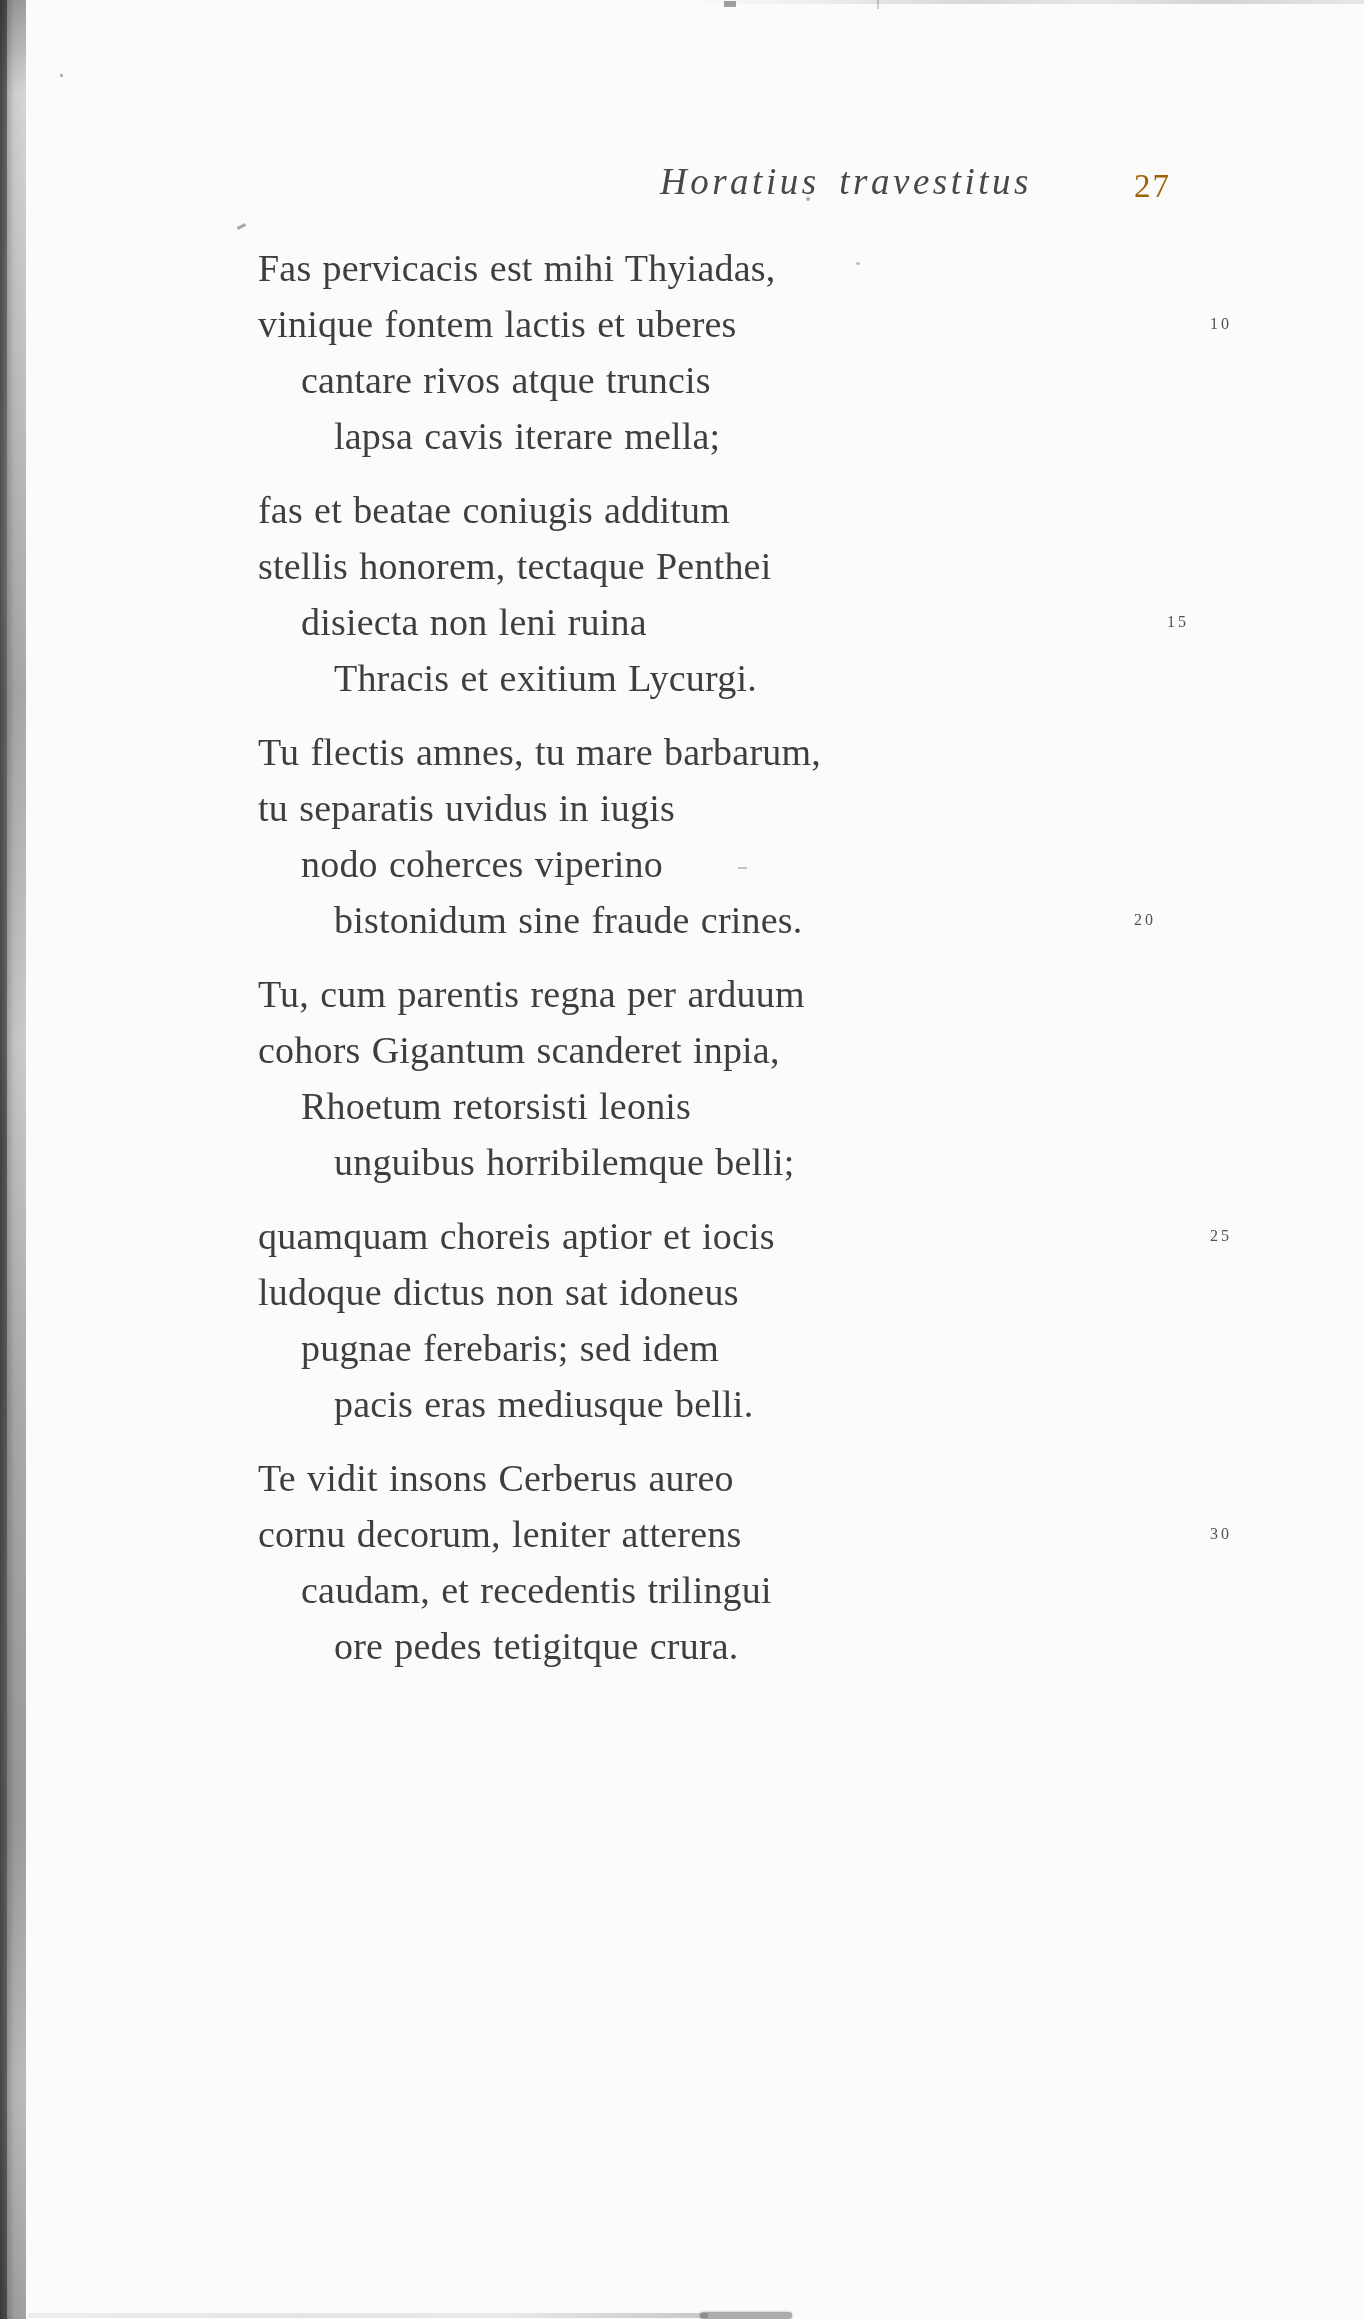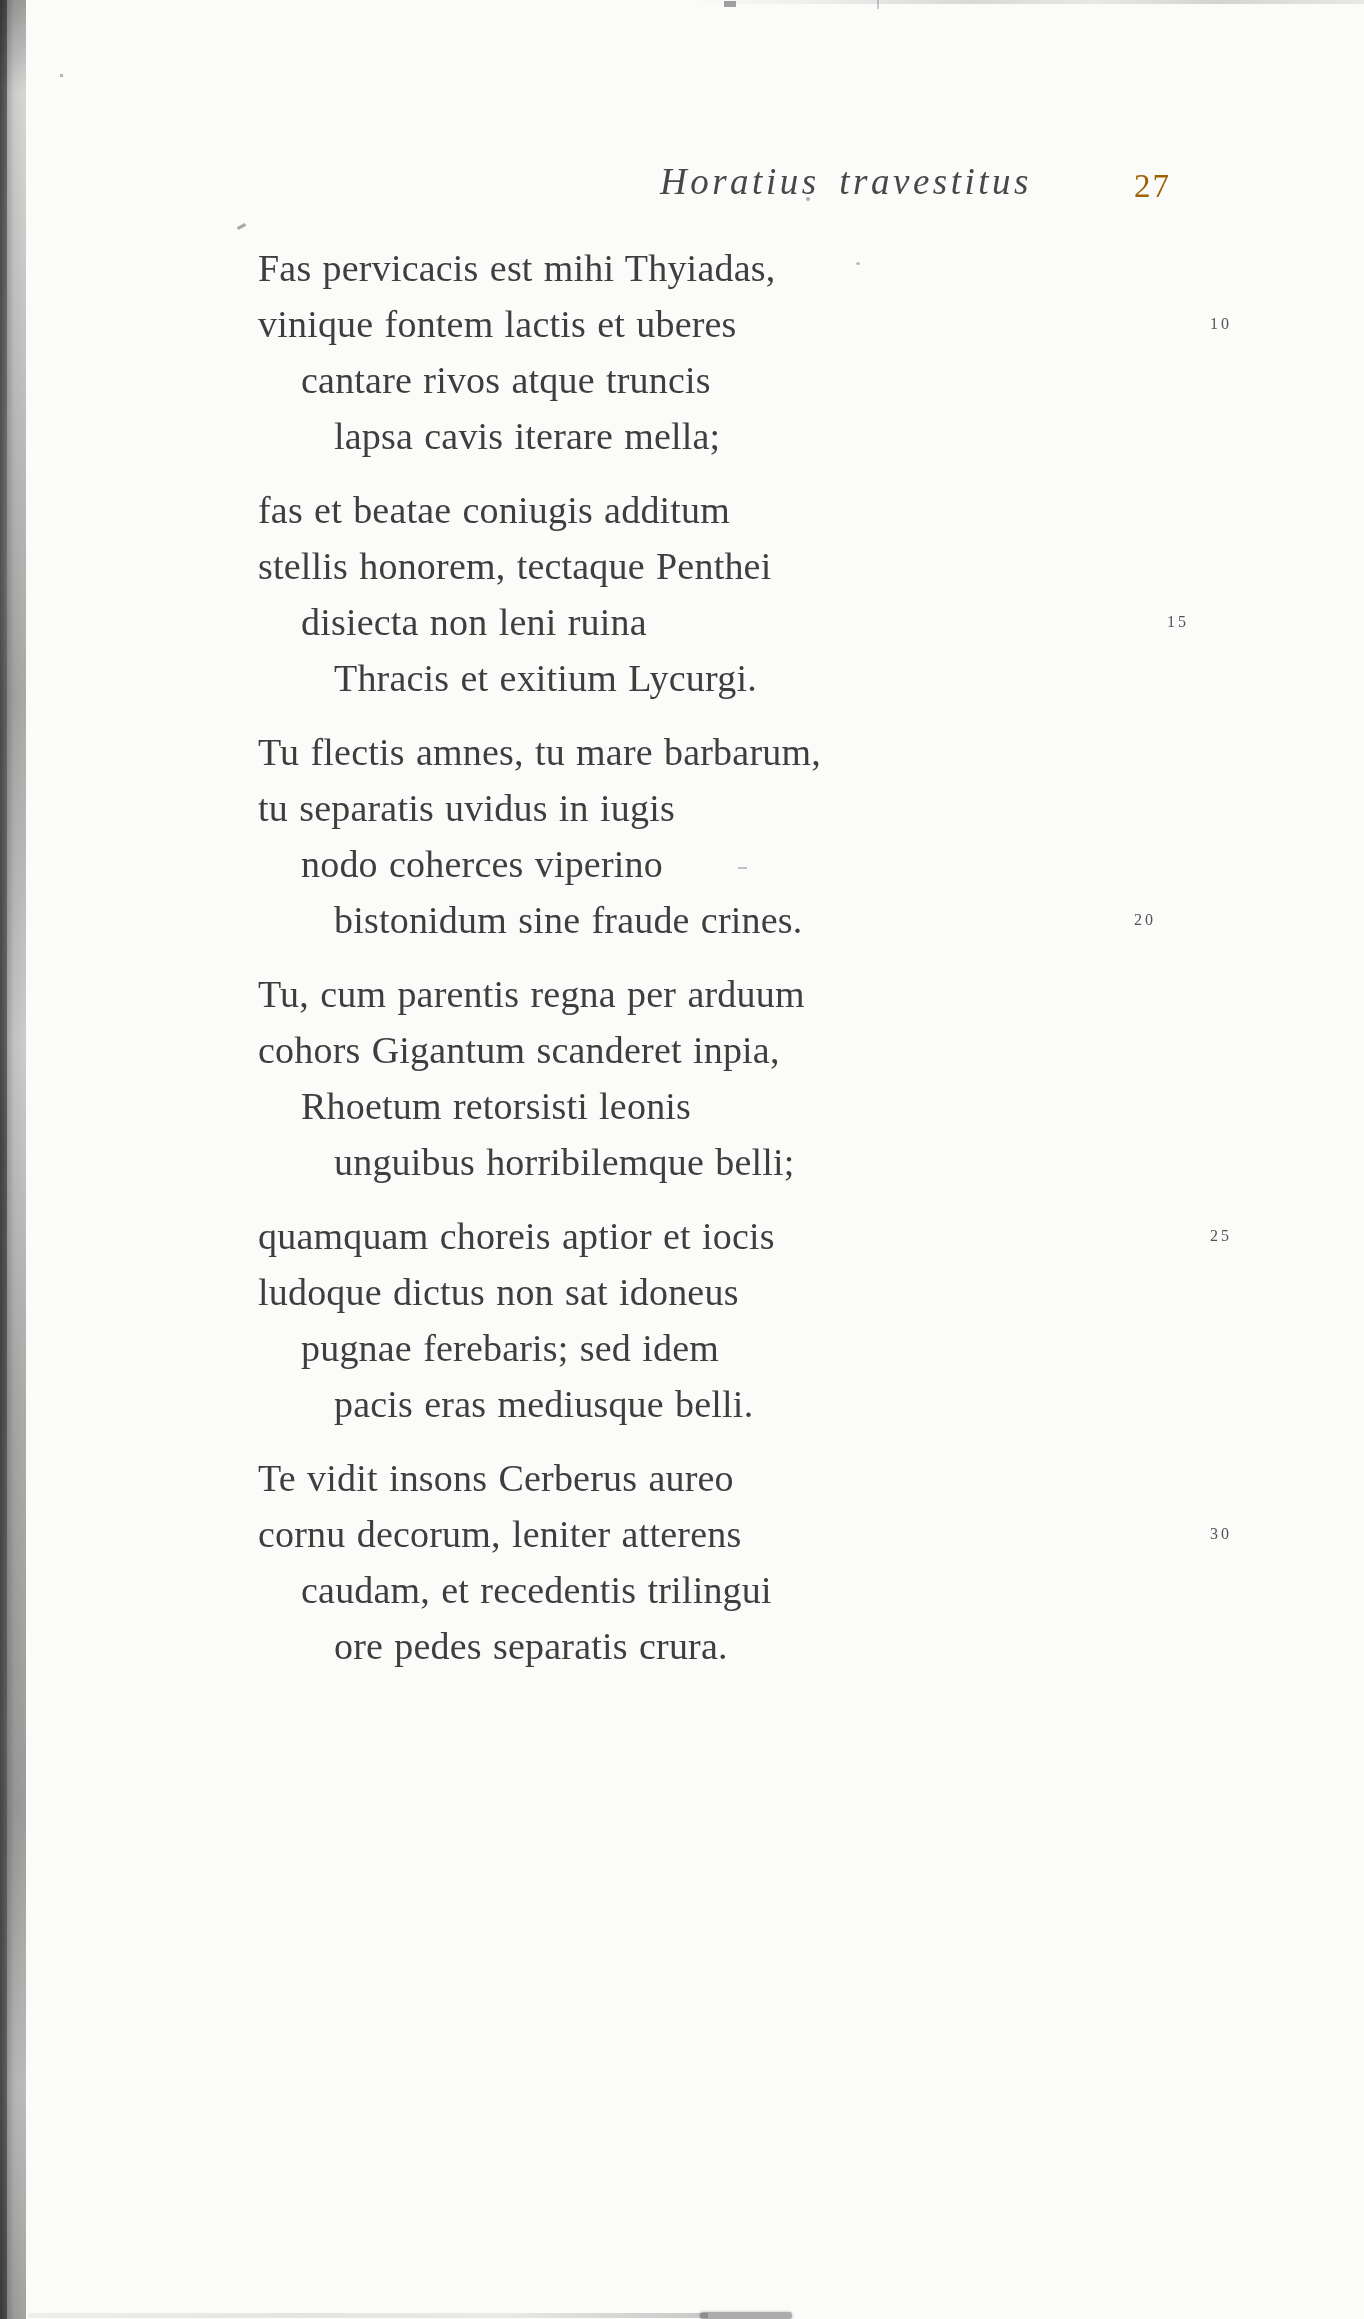--- a/index.html
+++ b/index.html
@@ -181,17 +181,17 @@
       <div class="poem-line"><span>quamquam choreis aptior et iocis</span><span class="line-number">25</span></div>
       <div class="poem-line">ludoque dictus non sat idoneus</div>
       <div class="poem-line ind1">pugnae ferebaris; sed idem</div>
       <div class="poem-line ind2">pacis eras mediusque belli.</div>
     </div>
 
     <div class="stanza">
       <div class="poem-line">Te vidit insons Cerberus aureo</div>
       <div class="poem-line"><span>cornu decorum, leniter atterens</span><span class="line-number">30</span></div>
       <div class="poem-line ind1">caudam, et recedentis trilingui</div>
-      <div class="poem-line ind2">ore pedes separatis crura.</div>
+      <div class="poem-line ind2">ore pedes tetigitque crura.</div>
     </div>
 
   </div>
 </div>
 
 </body></html>

